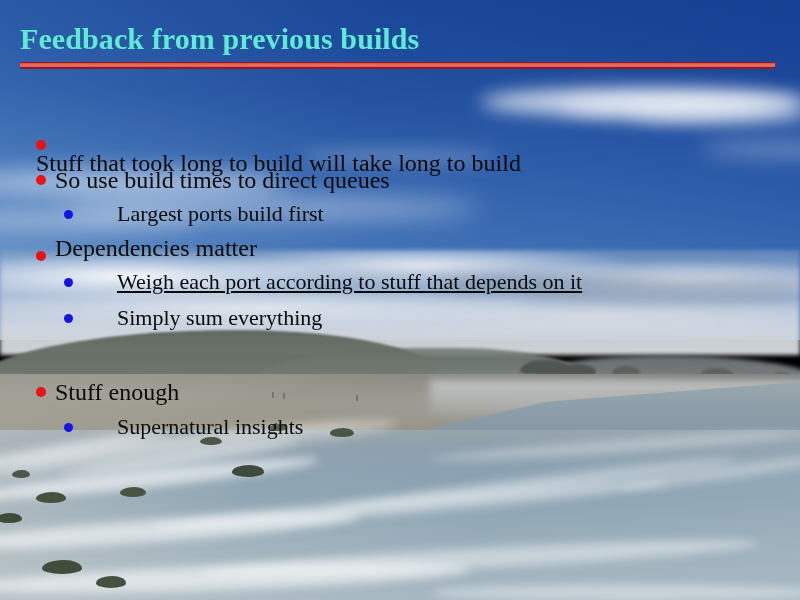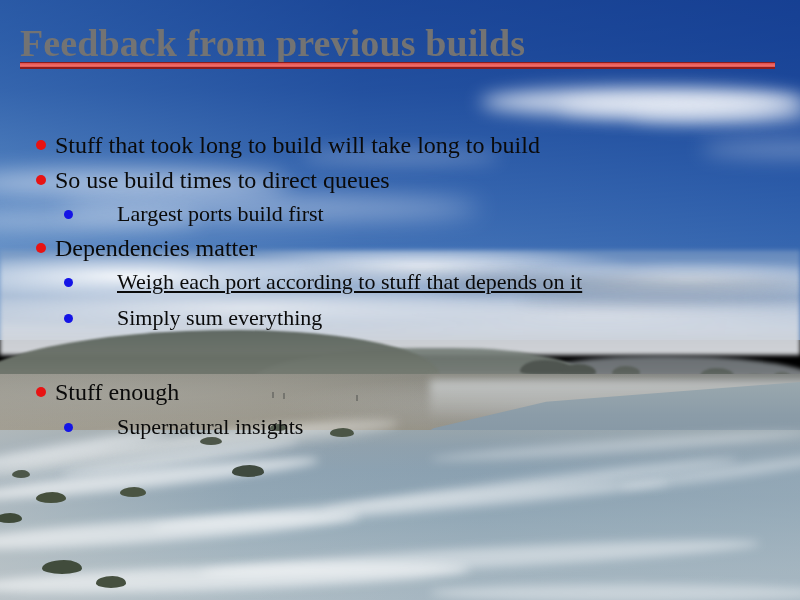--- a/index.html
+++ b/index.html
@@ -161,21 +161,21 @@
   .p8{ left:330px; top:428px; width:24px; height:9px; background:#4b5546; }
   .p9{ left:12px; top:470px; width:18px; height:8px; background:#4d5749; }
   .p10{ left:270px; top:424px; width:16px; height:7px; background:#535c4e; }
 
   
   .figure{ position:absolute; width:2px; height:6px; background:#6b6b66; opacity:.8; }
 
   
   .title{
     position:absolute; left:20px; top:24px;
-    font-size:38px; font-weight:bold; color:#737373;
+    font-size:30px; font-weight:bold; color:#5eead4;
     letter-spacing:.1px; line-height:1;
     white-space:nowrap;
   }
   .title-rule{
     position:absolute; left:20px; top:62px; width:755px; height:7px;
     background:linear-gradient(to bottom,
       #8c1d1d 0%, #8c1d1d 18%, #e05050 20%, #f0706a 48%, #e0504c 72%, #8c1d1d 76%, #8c1d1d 100%);
   }
 
   
@@ -192,24 +192,24 @@
     display:inline-block;
   }
   .bullet .txt{ display:inline-block; }
 
   .lvl1{ left:36px; font-size:24px; line-height:26px; }
   .lvl1 .dot{ width:10px; height:10px; background:#e81313; margin-top:8px; margin-right:9px; }
 
   .lvl2{ left:64px; font-size:22px; line-height:24px;gap:36px; }
   .lvl2 .dot{ width:9px; height:9px; background:#1414e6; margin-top:8px; margin-right:8px; }
 
-  .row0{ top:132px; }
+  .row0{ top:132px;flex-direction:column; }
   .row1{ top:167px;justify-content:flex-end; }
   .row2{ top:202px; }
-  .row3{ top:235px; }
+  .row3{ top:235px;align-items:flex-end; }
   .row4{ top:270px;text-decoration:underline; }
   .row5{ top:306px; }
   .row6{ top:379px; }
   .row7{ top:415px; }
 </style>
 </head>
 <body>
 
 <div class="slide">
 

